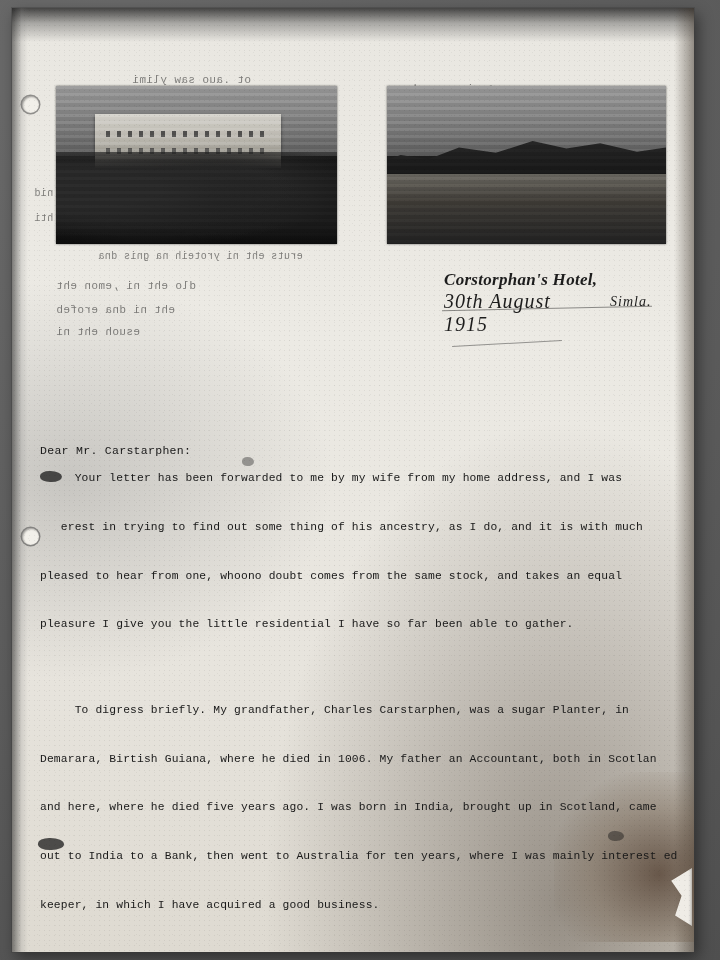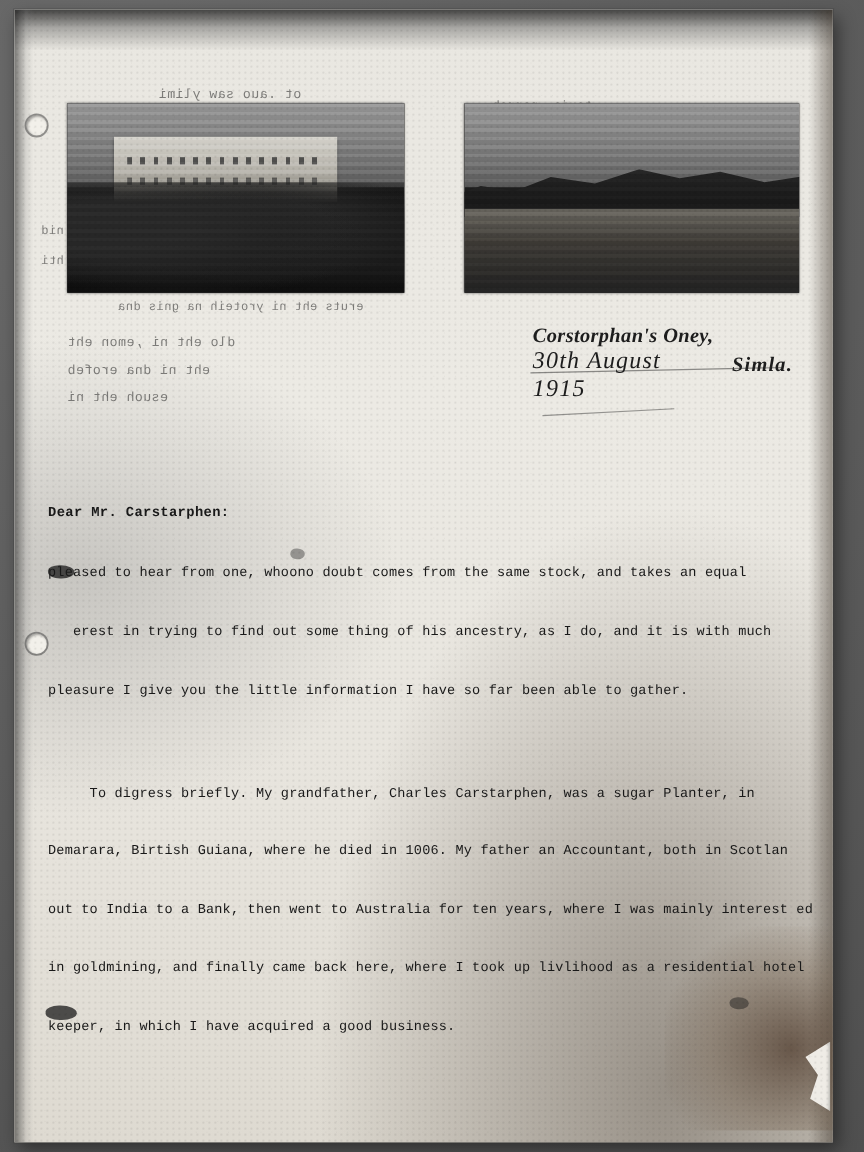--- a/index.html
+++ b/index.html
@@ -221,23 +221,23 @@
     font-size: 20px;
     margin-top: 0;
     white-space: nowrap;
     letter-spacing: 1px;
   }
   .place {
     position: absolute;
     left: 166px;
     top: 24px;
     font-family: "Liberation Serif", serif;
-    font-size: 17px;
+    font-size: 14px;
     font-style: italic;
-    font-weight: bold;
+    font-weight: normal;
   }
   .hand-year {
     font-family: "Liberation Serif", serif;
     font-style: italic;
     font-size: 20px;
     display: inline-block;
     letter-spacing: 1px;
   }
   .rule {
     position: absolute;
@@ -264,25 +264,24 @@
     left: 28px;
     top: 352px;
     font-size: 11.5px;
     line-height: 15.5px;
     color: #191919;
     letter-spacing: 0.3px;
   }
   .salutation {
     position: absolute;
     left: 28px;
-    top: 413px;
+    top: 436px;
     font-size: 11.5px;
     color: #191919;
     letter-spacing: 0.3px;
-    font-weight: bold;
   }
   .body {
     position: absolute;
     left: 28px;
     top: 430px;
     width: 630px;
     font-size: 11.3px;
     line-height: 16.2px;
     color: #191919;
     letter-spacing: 0.15px;
@@ -338,44 +337,45 @@
     </div>
 
     <div class="photo right">
       <div class="ph-sky"></div>
       <div class="ph-hill"></div>
       <div class="ph-plain"></div>
       <div class="ph-streak"></div>
     </div>
 
     <div class="letterhead">
-      <div class="hotel-name">Corstorphan's Oney,</div>
+      <div class="hotel-name">Corstorphan's Hotel,</div>
       <div class="hand-date">
         <span>30th August</span>
         <span class="place">Simla.</span>
       </div>
       <div class="hand-year">1915</div>
     </div>
     <div class="rule"></div>
     <div class="rule2"></div>
 
 
     <div class="salutation">Dear Mr. Carstarphen:</div>
 
     <div class="body">
       <p class="para">
+        <span class="line">     Your letter has been forwarded to me by my wife from my home address, and I was</span>
+        <span class="line">   erest in trying to find out some thing of his ancestry, as I do, and it is with much</span>
         <span class="line">pleased to hear from one, whoono doubt comes from the same stock, and takes an equal</span>
-        <span class="line">   erest in trying to find out some thing of his ancestry, as I do, and it is with much</span>
-        <span class="line">pleasure I give you the little information I have so far been able to gather.</span>
+        <span class="line">pleasure I give you the little residential I have so far been able to gather.</span>
       </p>
       <p class="para">
         <span class="line">     To digress briefly. My grandfather, Charles Carstarphen, was a sugar Planter, in</span>
         <span class="line">Demarara, Birtish Guiana, where he died in 1006. My father an Accountant, both in Scotlan</span>
+        <span class="line">and here, where he died five years ago. I was born in India, brought up in Scotland, came</span>
         <span class="line">out to India to a Bank, then went to Australia for ten years, where I was mainly interest ed</span>
-        <span class="line">in goldmining, and finally came back here, where I took up livlihood as a residential hotel</span>
         <span class="line">keeper, in which I have acquired a good business.</span>
       </p>
 
     </div>
 
     <div class="blot b1"></div>
     <div class="blot b2"></div>
     <div class="blot b3"></div>
     <div class="blot b4"></div>
   </div>

